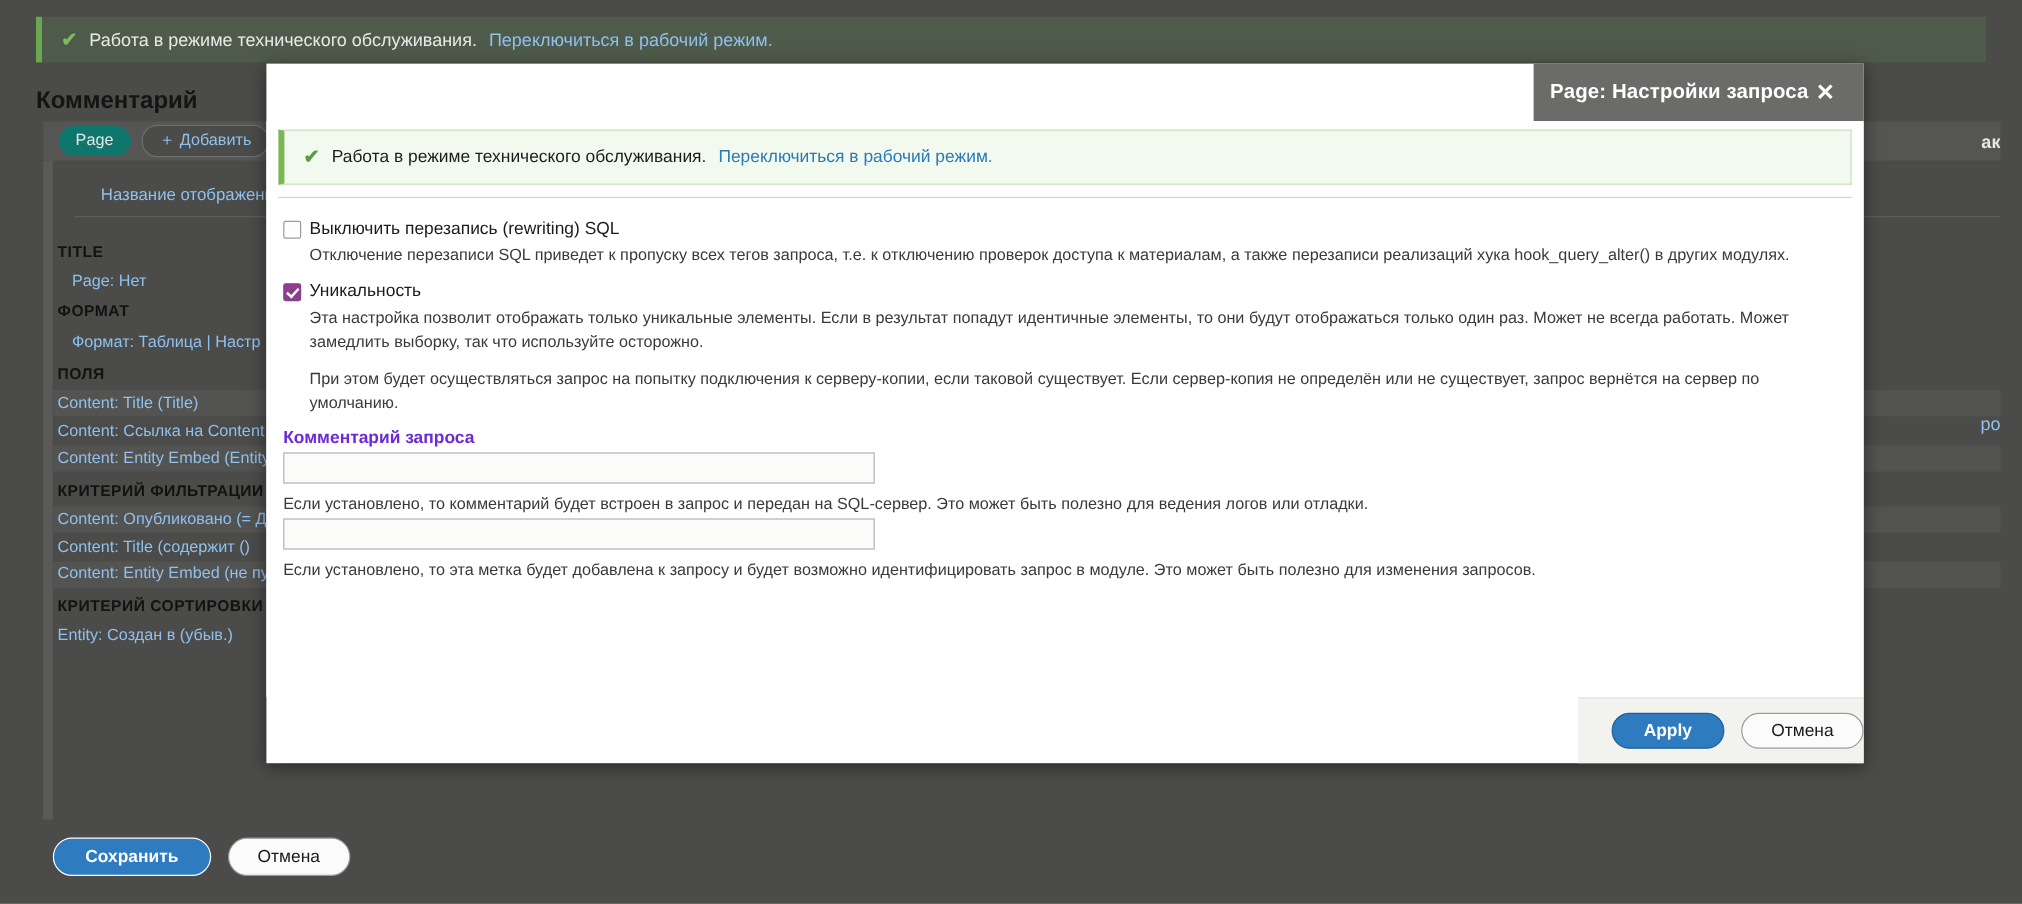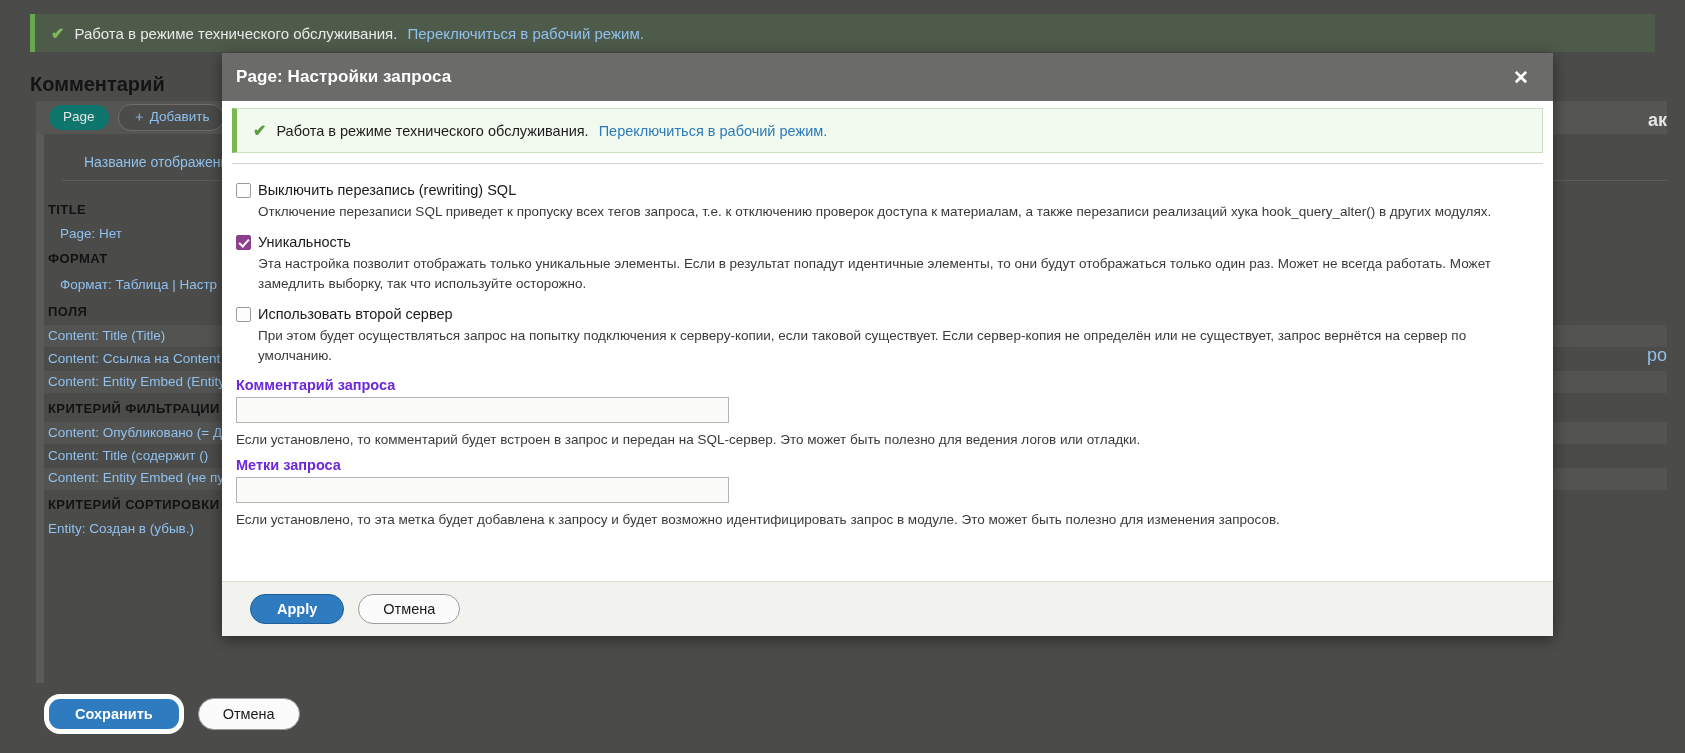--- a/index.html
+++ b/index.html
@@ -66,40 +66,40 @@
   .bg-item.dark span { color:#8fc0ee; font-weight:normal; }
   .bg-rowstripe {
     position:absolute; left:44px; right:18px; height:22px; background:#535351;
   }
 
   .bg-footer {
     position:absolute; left:36px; right:18px; bottom:15px; height:48px;
     display:flex; align-items:center; gap:14px; padding-left:8px;
   }
   .btn-save {
-    background:#2e7bbf; color:#fff; border:5px solid #ffffff;
+    background:#2e7bbf; color:#fff; border:1px solid #ffffff;
     border-radius:16px; font-size:14.5px; font-weight:bold;
     padding:7px 26px; cursor:pointer;
   }
   .btn-cancel-page {
     background:#fbfbfb; color:#1a1a1a; border:1px solid #9c9c9c;
     border-radius:16px; font-size:14.5px; padding:7px 24px; cursor:pointer;
   }
 
   
   .bg-rightstub {
-    position:absolute; right:18px; font-size:18px; color:#8fc0ee;
+    position:absolute; right:18px; font-size:15px; color:#8fc0ee;
     white-space:nowrap; overflow:hidden;
   }
 
   
   #modal {
     position:absolute; left:222px; top:53px; width:1331px; height:583px;
     background:#fff; box-shadow:0 3px 14px rgba(0,0,0,.45);
-    display:flex; flex-direction:column;
+    display:flex; flex-direction:column;align-items:flex-end;
   }
   .modal-header {
     height:48px; background:#6b6b69; color:#fff;
     display:flex; align-items:center; padding:0 18px 0 14px;
     flex:0 0 48px;
   }
   .modal-title { font-size:17px; font-weight:bold; letter-spacing:.1px; }
   .modal-close {
     margin-left:auto; font-size:19px; color:#fff; cursor:pointer;
     line-height:1; font-weight:bold; padding:4px 6px; background:none; border:none;
@@ -258,33 +258,28 @@
       <div class="cb-desc">Отключение перезаписи SQL приведет к пропуску всех тегов запроса, т.е. к отключению проверок доступа к материалам, а также перезаписи реализаций хука hook_query_alter() в других модулях.</div>
 
       
       <div class="cb-row">
         <span class="cb checked"></span>
         <span class="cb-label">Уникальность</span>
       </div>
       <div class="cb-desc">Эта настройка позволит отображать только уникальные элементы. Если в результат попадут идентичные элементы, то они будут отображаться только один раз. Может не всегда работать. Может замедлить выборку, так что используйте осторожно.</div>
 
       
-      <div class="cb-row">
-        <span class="cb"></span>
-        <span class="cb-label">Использовать второй сервер</span>
-      </div>
       <div class="cb-desc">При этом будет осуществляться запрос на попытку подключения к серверу-копии, если таковой существует. Если сервер-копия не определён или не существует, запрос вернётся на сервер по умолчанию.</div>
 
       
       <div class="field-label">Комментарий запроса</div>
       <input class="text-input" type="text" placeholder="" style="">
       <div class="field-desc">Если установлено, то комментарий будет встроен в запрос и передан на SQL-сервер. Это может быть полезно для ведения логов или отладки.</div>
 
       
-      <div class="field-label">Метки запроса</div>
       <input class="text-input" type="text" placeholder="" style="">
       <div class="field-desc">Если установлено, то эта метка будет добавлена к запросу и будет возможно идентифицировать запрос в модуле. Это может быть полезно для изменения запросов.</div>
 
     </div>
   </div>
 
   <div class="modal-footer">
     <button class="btn-apply">Apply</button>
     <button class="btn-modal-cancel">Отмена</button>
   </div>

